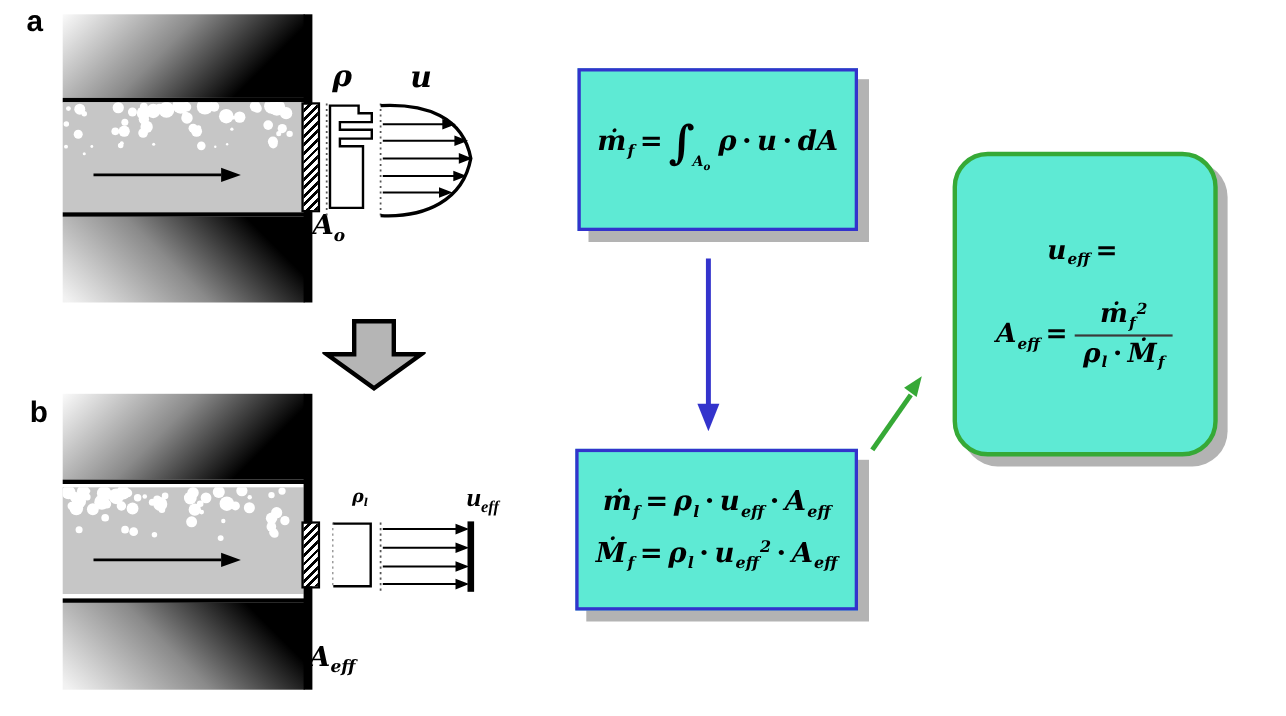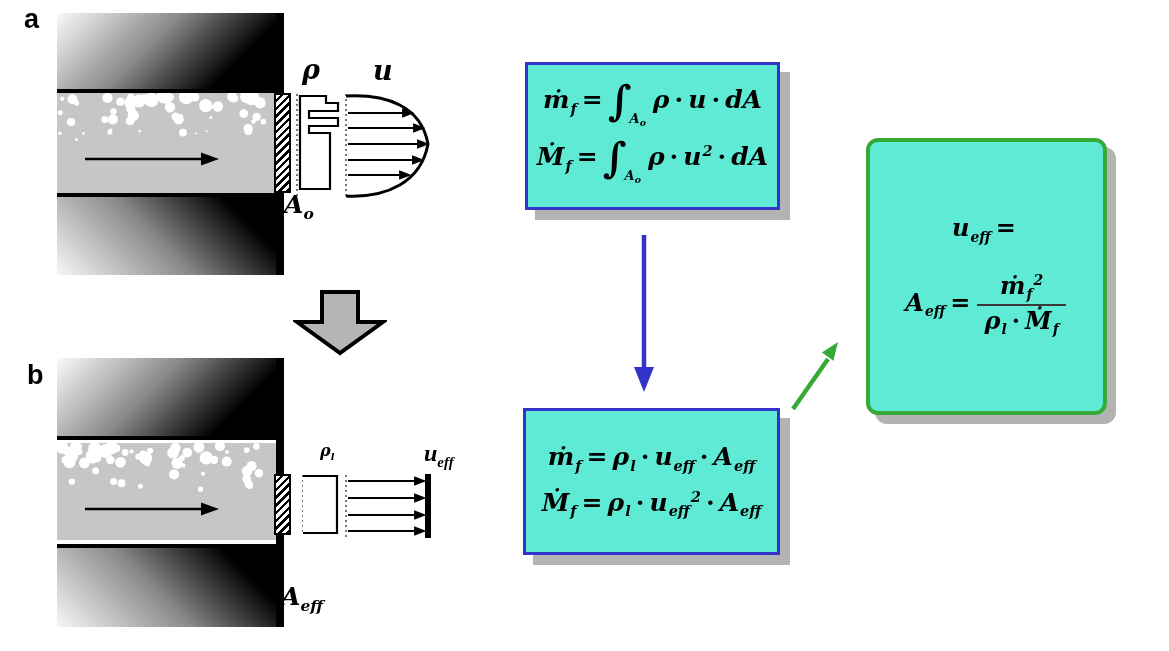--- a/index.html
+++ b/index.html
@@ -30,21 +30,21 @@
 
   
   .mlabel{position:absolute;font-family:"DejaVu Serif","Liberation Serif",serif;
           font-style:italic;font-weight:bold;font-size:25px;color:#000;white-space:nowrap;line-height:1;}
   .mlabel sub{font-size:0.62em;font-style:italic;}
 
   
   .eqbox{position:absolute;background:#5eead4;display:flex;flex-direction:column;
          justify-content:center;align-items:center;z-index:4;}
   .bluebox{border:3px solid var(--blue);box-shadow:10px 10px 0 var(--shadow);gap:14px;}
-  .greenbox{border:4px solid var(--green);border-radius:12px;box-shadow:9px 9px 0 var(--shadow);gap:26px;}
+  .greenbox{border:4px solid var(--green);border-radius:32px;box-shadow:9px 9px 0 var(--shadow);gap:26px;}
 
   
   .eq{display:block;text-align:center;line-height:1.15;color:#000;white-space:nowrap;
       font-family:"DejaVu Serif","Liberation Serif",serif;font-style:italic;font-weight:bold;}
   .eq-25{font-size:25px;}
   .eq-24{font-size:24px;}
   .mv{font-style:italic;}
   .mop{font-style:normal;padding:0 5px;}
   .msub{font-size:0.58em;vertical-align:-0.38em;font-style:italic;margin-left:1px;}
   .msup{font-size:0.58em;vertical-align:0.6em;margin-left:1px;}
@@ -271,21 +271,20 @@
         <polygon points="74,24.5 74,31.5 83,28"></polygon>
       <line x1="7" y1="45" x2="74" y2="45"></line>
         <polygon points="74,41.5 74,48.5 83,45"></polygon>
       <line x1="7" y1="61" x2="74" y2="61"></line>
         <polygon points="74,57.5 74,64.5 83,61"></polygon>
     </g>
   </svg>
 
   <div class="eqbox bluebox" style="left:525px;top:62px;width:249px;height:142px;">
     <div class="eq eq-25"><span class="mv">ṁ</span><span class="msub">f</span><span class="mop">=</span><span class="mint">∫</span><span class="misub"><span>A</span><span class="misub2">o</span></span><span class="mv">ρ</span><span class="mop">·</span><span class="mv">u</span><span class="mop">·</span><span class="mv">dA</span></div>
-    <div class="eq eq-25"><span class="mv">Ṁ</span><span class="msub">f</span><span class="mop">=</span><span class="mint">∫</span><span class="misub"><span>A</span><span class="misub2">o</span></span><span class="mv">ρ</span><span class="mop">·</span><span class="mv">u</span><span class="msup">2</span><span class="mop">·</span><span class="mv">dA</span></div>
   </div>
 
   <svg class="abs" style="left:628px;top:232px;" width="32" height="164" viewBox="0 0 32 164">
     <line x1="16" y1="3" x2="16" y2="137" stroke="var(--blue)" stroke-width="4.5"></line>
     <polygon points="6,135 26,135 16,160" fill="var(--blue)"></polygon>
   </svg>
 
   <div class="eqbox bluebox" style="left:523px;top:408px;width:251px;height:141px;">
     <div class="eq eq-25"><span class="mv">ṁ</span><span class="msub">f</span><span class="mop">=</span><span class="mv">ρ</span><span class="msub">l</span><span class="mop">·</span><span class="mv">u</span><span class="msub">eff</span><span class="mop">·</span><span class="mv">A</span><span class="msub">eff</span></div>
     <div class="eq eq-25"><span class="mv">Ṁ</span><span class="msub">f</span><span class="mop">=</span><span class="mv">ρ</span><span class="msub">l</span><span class="mop">·</span><span class="mv">u</span><span class="msub">eff</span><span class="msup">2</span><span class="mop">·</span><span class="mv">A</span><span class="msub">eff</span></div>

